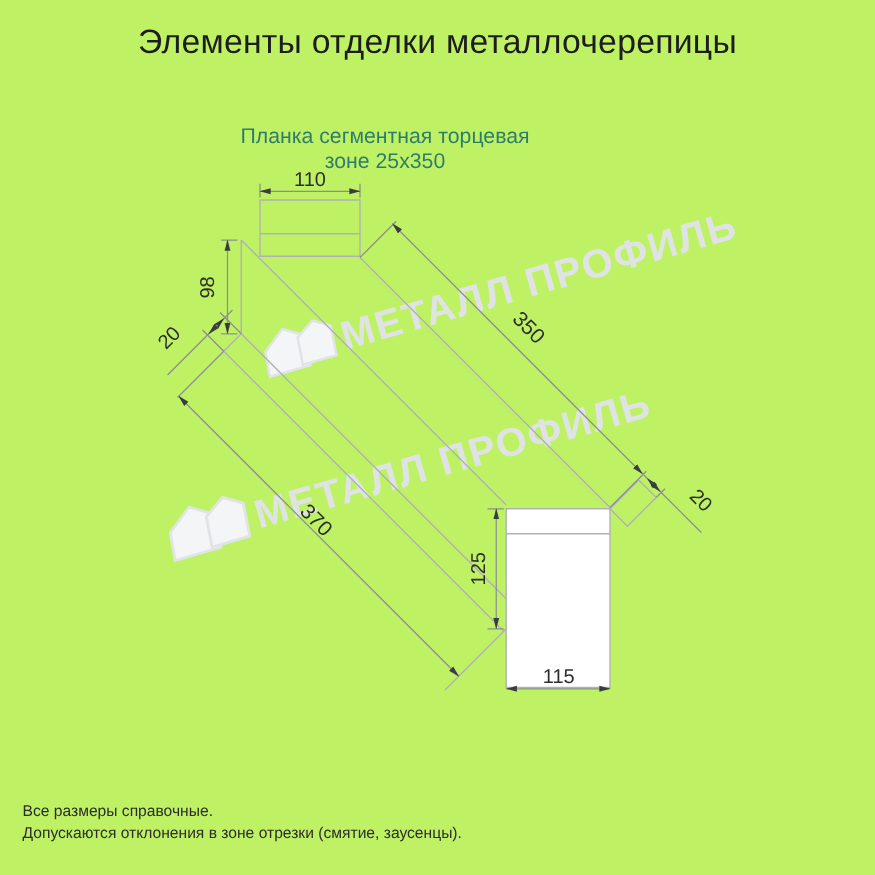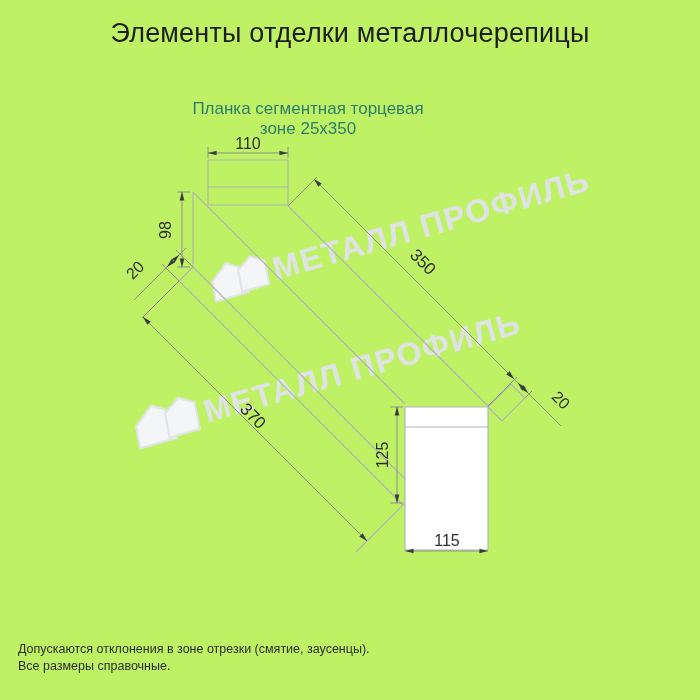--- a/index.html
+++ b/index.html
@@ -127,17 +127,17 @@
 
       <g>
         <path class="dim" d="M405,551 H488" marker-start="url(#arr)" marker-end="url(#arr)"></path>
         <text class="dim-t" x="447" y="546" text-anchor="middle">115</text>
       </g>
 
     </g>
   </svg>
 
   <div class="footer">
+    <div>Все размеры справочные.</div>
     <div>Допускаются отклонения в зоне отрезки (смятие, заусенцы).</div>
-    <div>Все размеры справочные.</div>
   </div>
 
 </div>
 
 </body></html>

